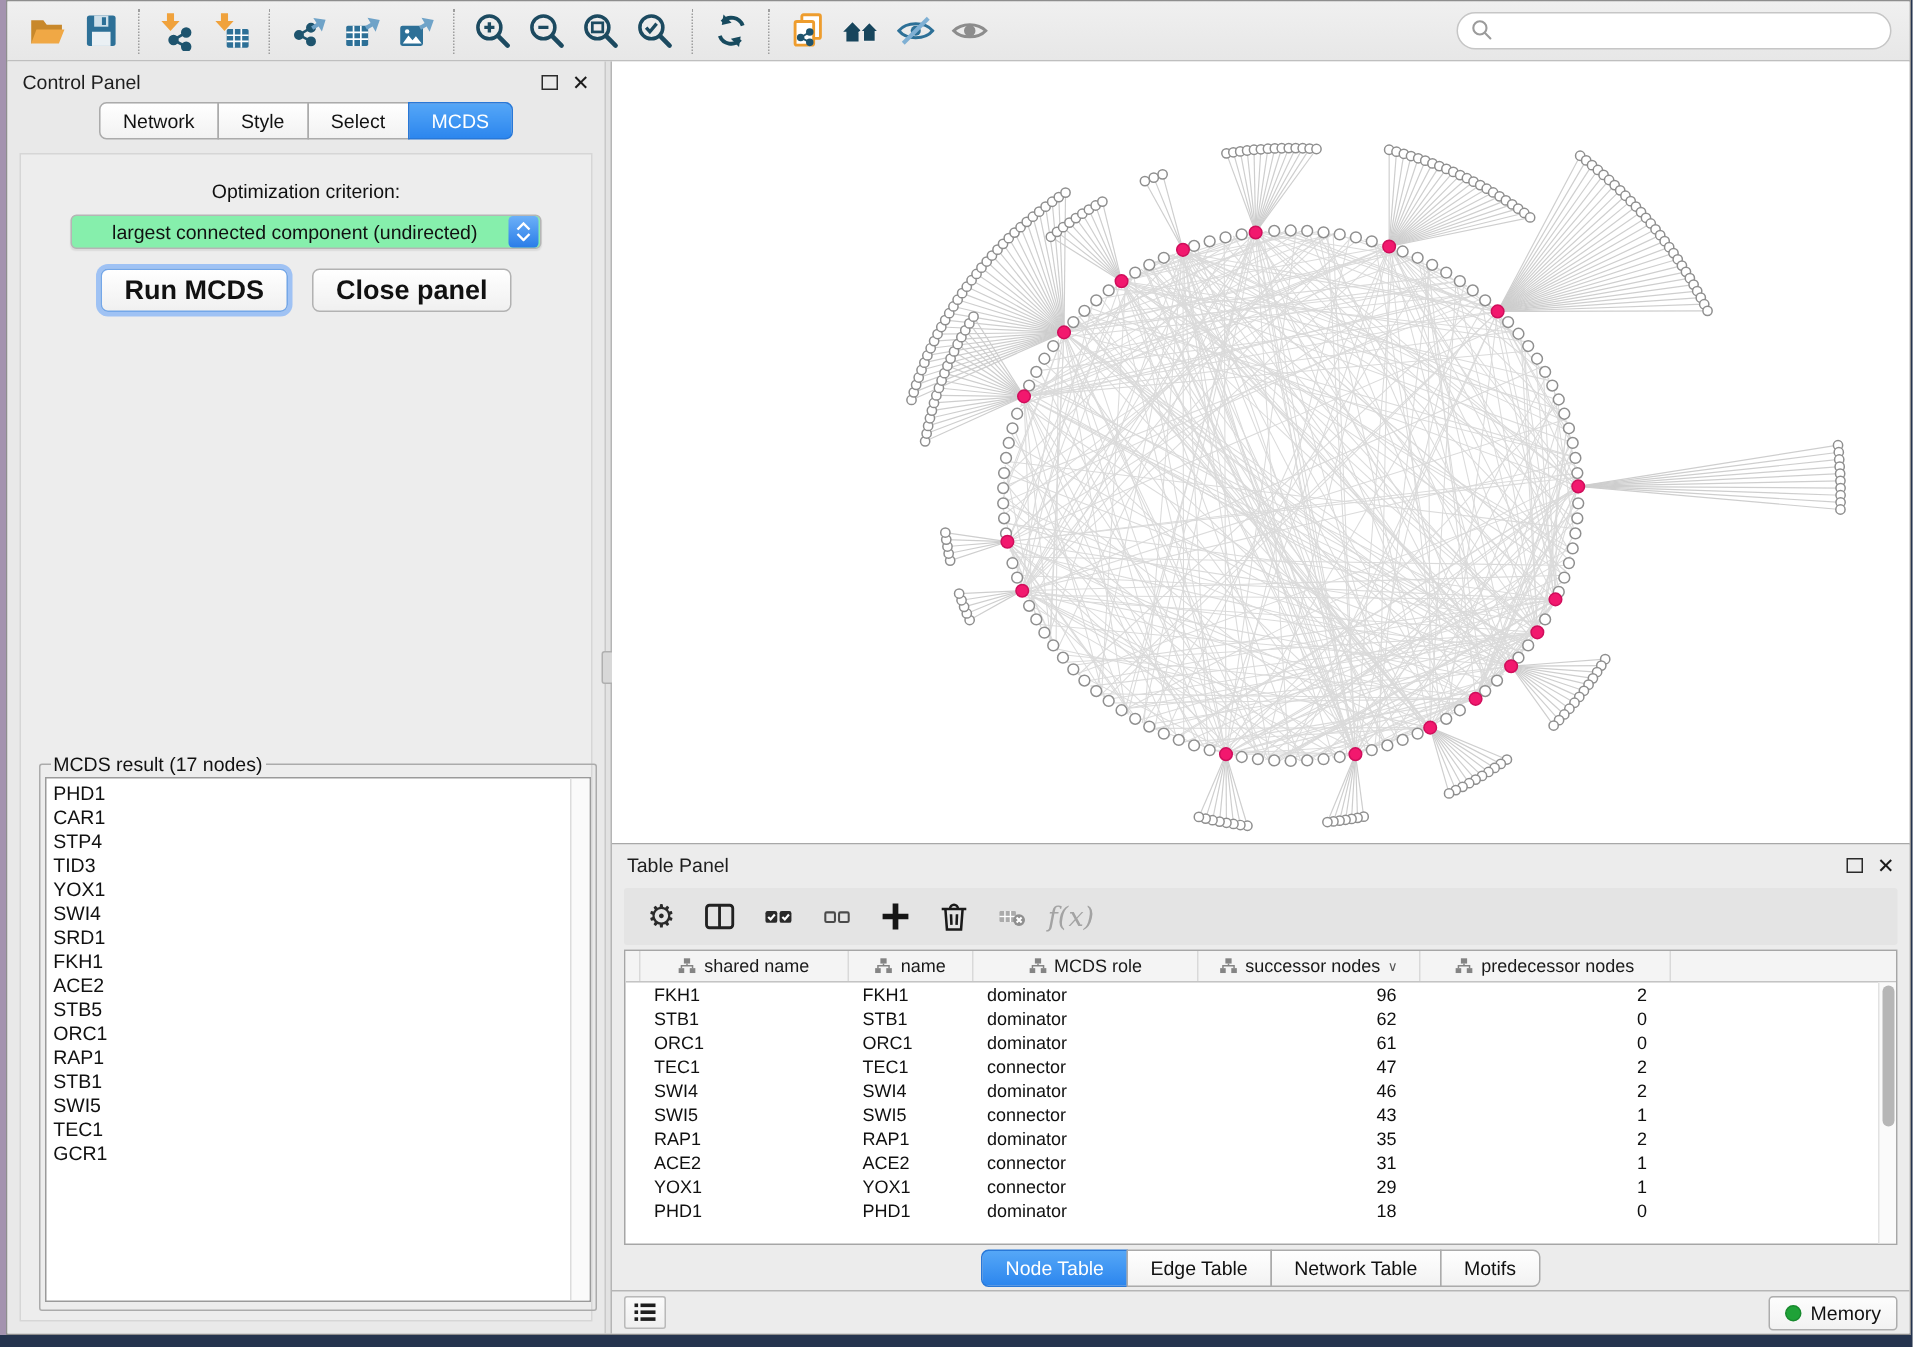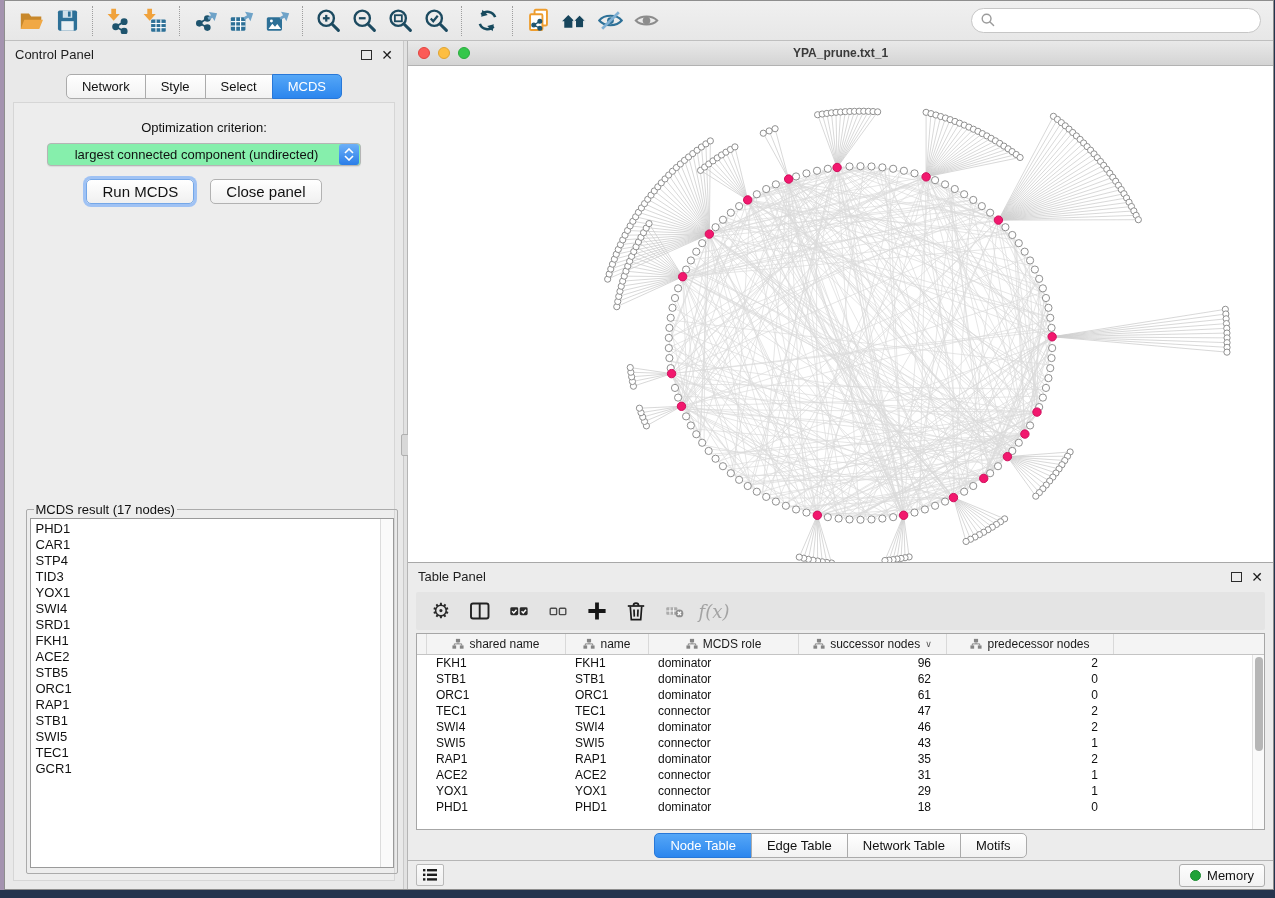--- a/index.html
+++ b/index.html
@@ -19,33 +19,33 @@
   
   #main-row { flex:1 1 auto; display:flex; min-height:0; }
 
   
   #control-panel { width:398px; flex:0 0 auto; display:flex; flex-direction:column; background:#E9E9E9; min-height:0; }
   .panel-header { height:27px; display:flex; align-items:center; padding:0 10px; flex:0 0 auto; }
   .panel-title { font-size:13px; color:#1E1E1E; }
   .panel-winbtns { margin-left:auto; display:flex; align-items:center; gap:9px; }
   .float-btn { width:11px; height:10px; border:1.6px solid #2B2B2B; display:inline-block; cursor:pointer; }
   .close-btn { font-size:14px; font-weight:bold; color:#1B1B1B; line-height:10px; cursor:pointer; }
-  #cp-tabs { height:31px; display:flex; justify-content:center; align-items:flex-end; flex:0 0 auto; }
+  #cp-tabs { height:31px; display:flex; justify-content:center; align-items:flex-start; flex:0 0 auto; }
   .seg-tab { font-size:13px; padding:4px 15px; background:linear-gradient(#FFFFFF,#F2F2F2); border:1px solid #ABABAB; margin-left:-1px; color:#111; cursor:pointer; white-space:nowrap; }
   .seg-tab:first-child { border-radius:5px 0 0 5px; margin-left:0; }
   .seg-tab:last-child { border-radius:0 5px 5px 0; }
   .seg-tab.active { background:linear-gradient(#55A7F7,#2C86EE); border-color:#2878D8; color:#FFFFFF; }
   #cp-content { flex:1 1 auto; margin:3px 8px 8px 8px; background:#EDEDED; border:1px solid #D6D6D6; display:flex; flex-direction:column; align-items:center; min-height:0; }
   #criterion-label { margin-top:17px; font-size:13px; color:#111; }
   #criterion-select { margin-top:8px; width:314px; height:23px; background:#86efac; border:1px solid #B5B5B5; border-radius:4px; display:flex; align-items:center; cursor:pointer; box-shadow:0 1px 1px rgba(0,0,0,.08); }
   #criterion-value { flex:1; font-size:13px; color:#111; text-align:center; padding-left:6px; white-space:nowrap; overflow:hidden; }
   #criterion-stepper { width:20px; height:21px; margin-right:1px; border-radius:3px; background:linear-gradient(#6CB0F8,#2A7DE8); display:flex; flex-direction:column; align-items:center; justify-content:center; gap:1px; }
   #criterion-stepper svg { display:block; }
   #cp-buttons { margin-top:13px; display:flex; gap:16px; }
-  .push-btn { font-size:15px; color:#111; padding:3px 15px; background:linear-gradient(#FFFFFF,#F0F0F0); border:1px solid #B2B2B2; border-radius:5px; cursor:pointer; font-family:inherit; }
+  .push-btn { font-size:18px; color:#111; padding:3px 15px; background:linear-gradient(#FFFFFF,#F0F0F0); border:1px solid #B2B2B2; border-radius:5px; cursor:pointer; font-family:inherit;font-weight:bold; }
   .push-btn.focused { border-color:#74A7E8; box-shadow:0 0 0 3px rgba(94,158,250,.55); }
   #mcds-fieldset { margin-top:auto; margin-bottom:6px; width:372px; height:372px; border:1px solid #ABABAB; border-radius:2px; padding:1px 3px 0 3px; background:transparent;margin-left:15px; }
   #mcds-fieldset legend { font-size:13px; color:#111; padding:0 2px; margin-left:4px; }
   #mcds-listbox { width:100%; height:350px; background:#FFFFFF; border:1px solid #9A9A9A; position:relative; overflow:hidden; }
   #mcds-list { padding:2px 0 0 5px; }
   .mcds-item { font-size:13px; line-height:16px; color:#111; }
   #mcds-scrolltrack { position:absolute; right:0; top:0; bottom:0; width:13px; background:#FAFAFA; border-left:1px solid #DCDCDC; }
 
   
   #v-splitter { width:5px; flex:0 0 auto; background:#E2E2E2; border-left:1px solid #C9C9C9; border-right:1px solid #B5B5B5; position:relative; cursor:col-resize; }
@@ -327,28 +327,20 @@
       </div>
     </div>
 
     <div id="v-splitter">
         <span class="grip"></span>
       </div>
 
     <div id="right-col">
 
       <div id="network-view">
-        <div id="net-titlebar">
-          <span id="net-title">YPA_prune.txt_1</span>
-          <span id="traffic-lights">
-            <span class="tl tl-red"></span>
-            <span class="tl tl-yellow"></span>
-            <span class="tl tl-green"></span>
-          </span>
-        </div>
         <div id="net-canvas">
           <svg id="net-svg" preserveAspectRatio="xMidYMid meet" viewBox="0 0 866 496">
               <g stroke="#BDBDBD" stroke-width="0.7" opacity="0.55">
                 <line x1="301.7" y1="168.0" x2="438.4" y2="453.5"></line>
                 <line x1="301.7" y1="168.0" x2="292.2" y2="373.7"></line>
                 <line x1="301.7" y1="168.0" x2="398.3" y2="446.7"></line>
                 <line x1="301.7" y1="168.0" x2="609.5" y2="379.6"></line>
                 <line x1="301.7" y1="168.0" x2="565.7" y2="133.7"></line>
                 <line x1="301.7" y1="168.0" x2="261.0" y2="278.9"></line>
                 <line x1="301.7" y1="168.0" x2="583.8" y2="406.5"></line>

